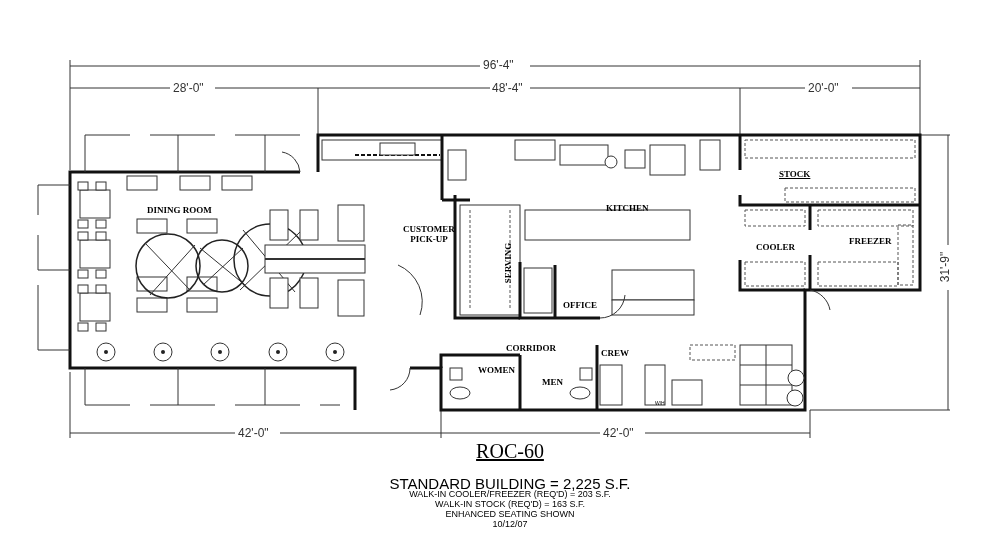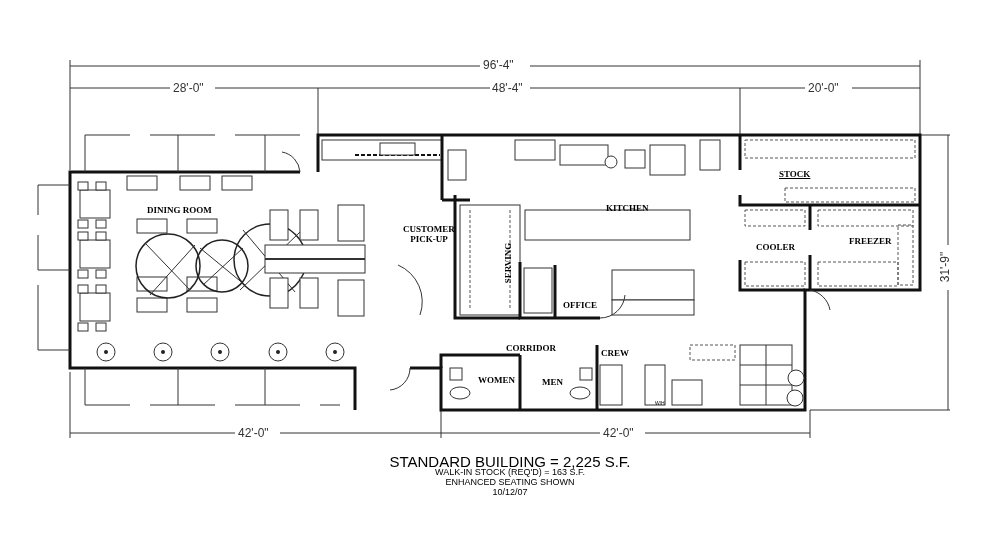--- a/index.html
+++ b/index.html
@@ -220,23 +220,25 @@
   <div>CUSTOMER</div>
   <div>PICK-UP</div>
 </div>
 <div style="position:absolute;left:488px;top:258px;font:bold 9px 'Liberation Serif',serif;transform:rotate(-90deg);">SERVING</div>
 <div style="position:absolute;left:606px;top:203px;font:bold 9px 'Liberation Serif',serif;">KITCHEN</div>
 <div style="position:absolute;left:563px;top:300px;font:bold 9px 'Liberation Serif',serif;">OFFICE</div>
 <div style="position:absolute;left:779px;top:169px;font:bold 9px 'Liberation Serif',serif;text-decoration:underline;">STOCK</div>
 <div style="position:absolute;left:756px;top:242px;font:bold 9px 'Liberation Serif',serif;">COOLER</div>
 <div style="position:absolute;left:849px;top:236px;font:bold 9px 'Liberation Serif',serif;">FREEZER</div>
 <div style="position:absolute;left:506px;top:343px;font:bold 9px 'Liberation Serif',serif;">CORRIDOR</div>
-<div style="position:absolute;left:478px;top:375px;font:bold 9px 'Liberation Serif',serif;">WOMEN</div>
+<div style="position:absolute;left:478px;top:365px;font:bold 9px 'Liberation Serif',serif;">WOMEN</div>
 <div style="position:absolute;left:542px;top:377px;font:bold 9px 'Liberation Serif',serif;">MEN</div>
 <div style="position:absolute;left:601px;top:348px;font:bold 9px 'Liberation Serif',serif;">CREW</div>
 <div style="position:absolute;left:655px;top:400px;font-size:5px;">W/H</div>
 
 <div style="position:absolute;left:380px;top:440px;width:260px;text-align:center;">
+  <div style="font:20px 'Liberation Serif',serif;text-decoration:underline;line-height:22px;">ROC-60</div>
   <div style="font-size:15px;line-height:10px;margin-top:17px;">STANDARD BUILDING = 2,225 S.F.</div>
+  <div style="font-size:9px;line-height:10px;">WALK-IN COOLER/FREEZER (REQ'D) = 203 S.F.</div>
   <div style="font-size:9px;line-height:10px;">WALK-IN STOCK (REQ'D) = 163 S.F.</div>
   <div style="font-size:9px;line-height:10px;">ENHANCED SEATING SHOWN</div>
   <div style="font-size:9px;line-height:10px;">10/12/07</div>
 </div>
 
 </body></html>

